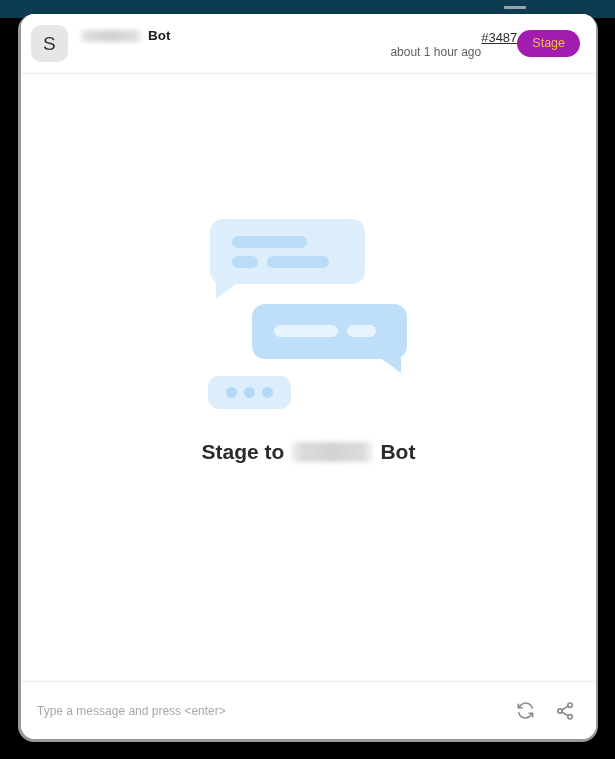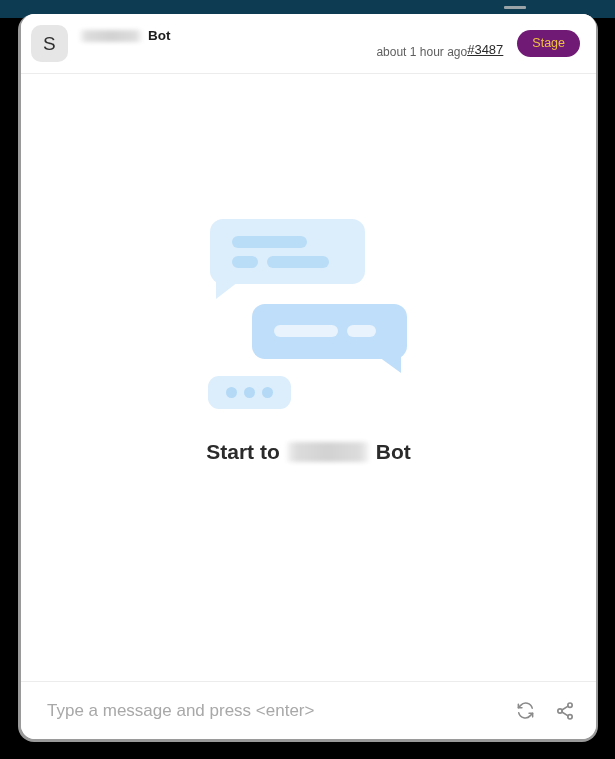--- a/index.html
+++ b/index.html
@@ -125,37 +125,36 @@
 
   .subtitle {
     font-size: 12px;
     color: #5f5f5f;
     line-height: 1;
     text-align: right;
   }
 
   .header-right {
     display: flex;
-    align-items: flex-end;
-    gap: 14px;
+    align-items: flex-start;
     flex: 0 0 auto;
   }
 
   .ticket-link {
     font-size: 13px;
     color: #2b2b2b;
     text-decoration: underline;
     cursor: pointer;
   }
 
   .badge {
     font-size: 12.5px;
     padding: 7px 15px;
     border-radius: 999px;
-    background: #701a75;
+    background: #a21caf;
     color: #efc041;
     line-height: 1;
   }
 
   
   .body {
     flex: 1 1 auto;
     background: #ffffff;
     display: flex;
     flex-direction: column;
@@ -273,24 +272,23 @@
     align-items: center;
     padding: 0 20px 0 16px;
     background: #ffffff;
   }
 
   .composer-input {
     flex: 1 1 auto;
     border: none;
     outline: none;
     font-family: "Liberation Sans", sans-serif;
-    font-size: 17px;
+    font-size: 12px;
     color: #a21caf;
     background: transparent;
-    margin-left: 10px;
   }
   .composer-input::placeholder { color: #a8a8a8; }
 
   .composer-actions {
     display: flex;
     align-items: center;
     gap: 18px;
     flex: 0 0 auto;
   }
 
@@ -352,21 +350,21 @@
 
         <div class="bubble-c">
           <span class="dot"></span>
           <span class="dot"></span>
           <span class="dot"></span>
         </div>
 
       </div>
 
       <div class="headline">
-        <span>Start to</span>
+        <span>Stage to</span>
         <span class="redacted redacted-lg"></span>
         <span>Bot</span>
       </div>
 
 
     </div>
 
     <div class="composer">
 
       <input class="composer-input" type="text" placeholder="Type a message and press &lt;enter&gt;" style="">

